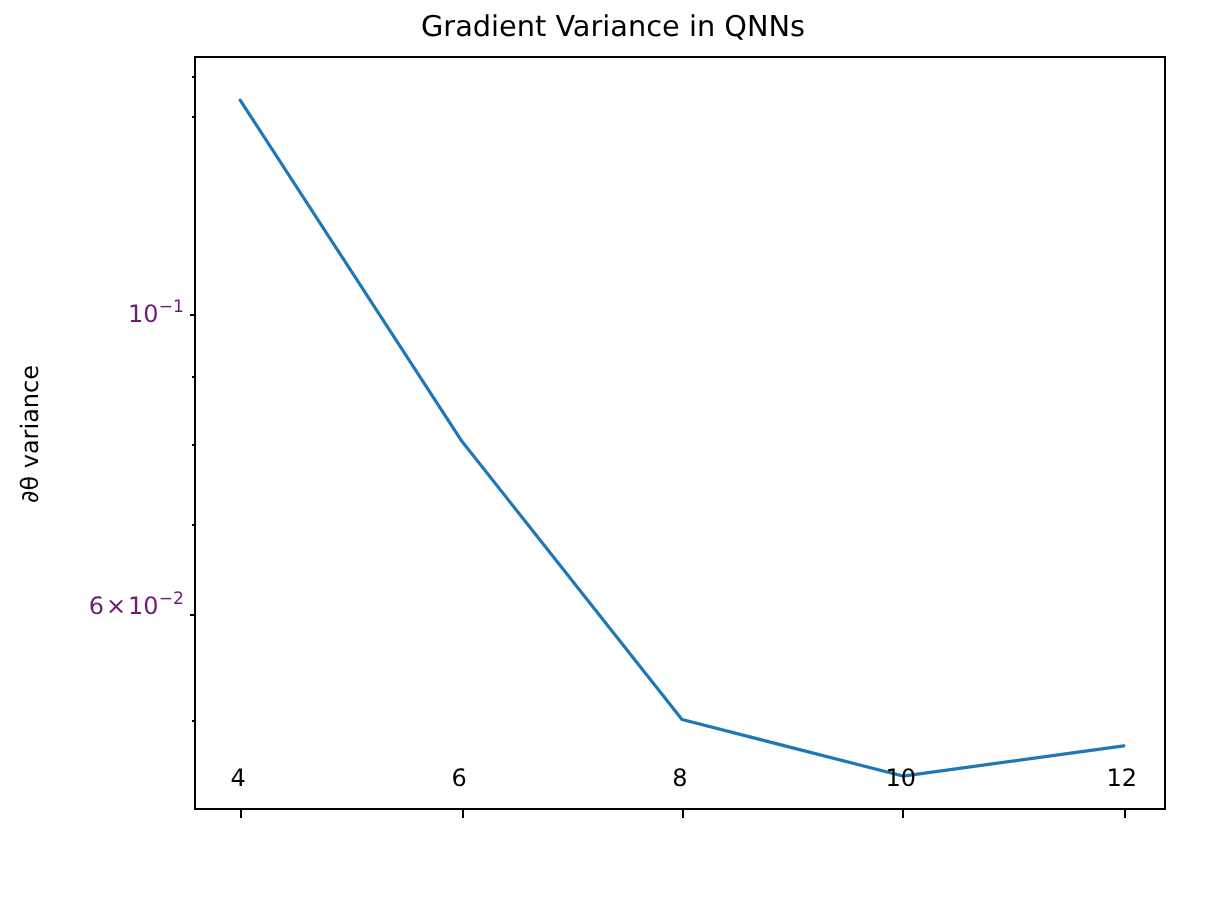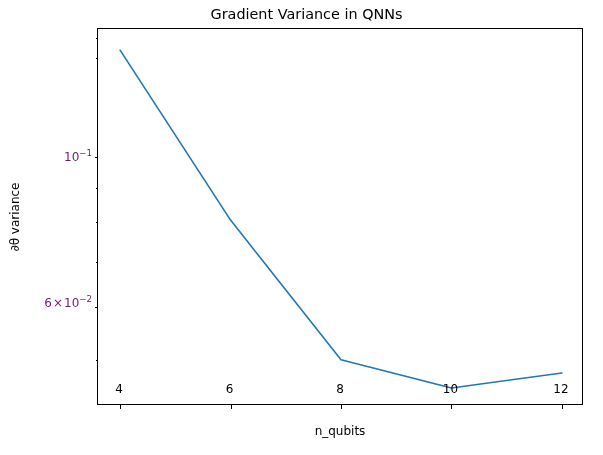--- a/index.html
+++ b/index.html
@@ -157,20 +157,19 @@
       <div class="ytick-major" style="top: 277.79px;"></div>
       <div class="yticklabel" style="top: 274px;"><span class="mant">6</span><span class="times">×</span><span class="mant">10</span><sup>−2</sup></div>
       <div class="ytick-minor" style="top: 331.34px;"></div>
       <div class="ytick-minor" style="top: 232.52px;"></div>
       <div class="ytick-minor" style="top: 193.3px;"></div>
       <div class="ytick-minor" style="top: 158.71px;"></div>
       <div class="ytick-minor" style="top: 28.94px;"></div>
       <div class="ytick-minor" style="top: 8.68px;"></div>
     </div>
 
-  <div id="xlabel">n_qubits</div>
 
 <div class="xticklabel" style="left: 119.09px;">4</div>
     <div class="xticklabel" style="left: 229.55px;">6</div>
     <div class="xticklabel" style="left: 340px;">8</div>
     <div class="xticklabel" style="left: 450.45px;">10</div>
     <div class="xticklabel" style="left: 560.91px;">12</div>
   </div>
 
 </body></html>

